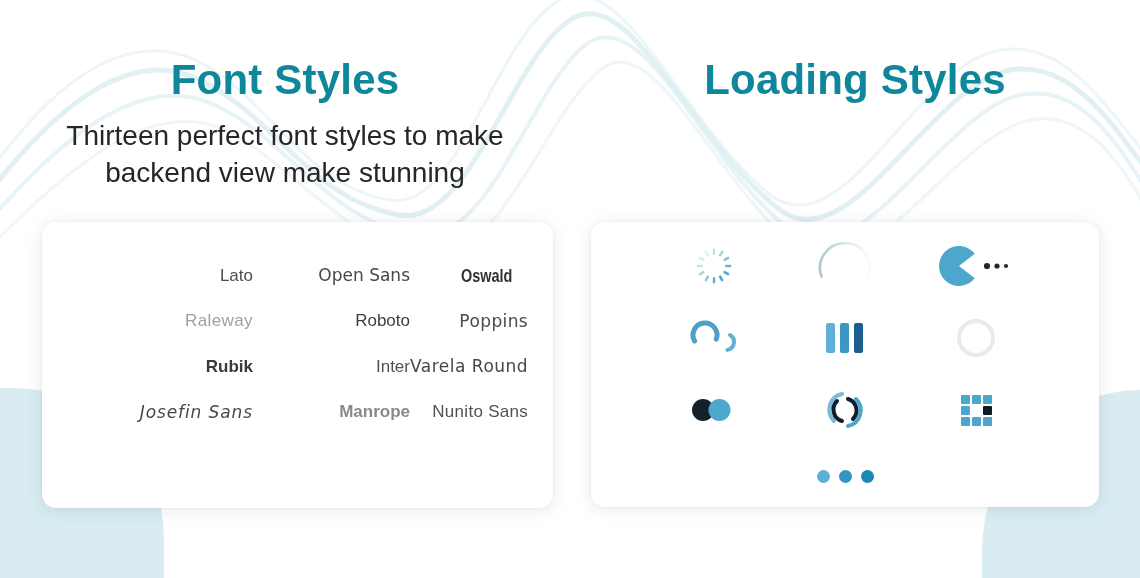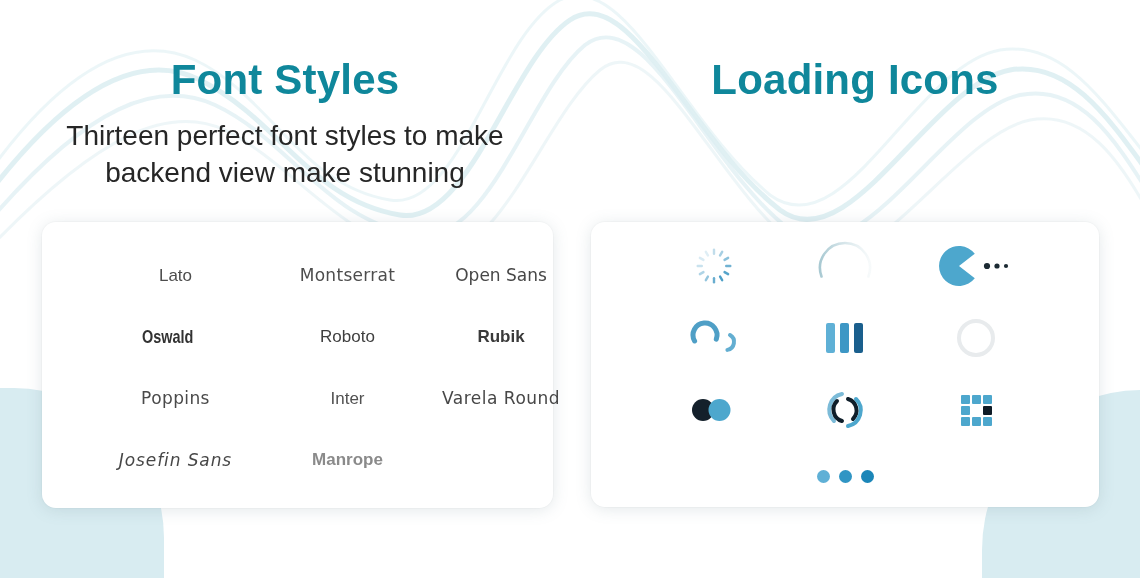--- a/index.html
+++ b/index.html
@@ -20,21 +20,21 @@
   .sec-sub span{display:block;}
 
   
   .card{position:absolute;top:222px;background:#fff;border-radius:14px;z-index:2;
         box-shadow:0 2px 16px rgba(100,130,140,.18), 0 0 0 1px rgba(0,0,0,.02);}
   .card-fonts{left:42px;width:511px;height:286px;}
   .card-loaders{left:591px;width:508px;height:285px;}
 
   
   .font-grid{display:grid;grid-template-columns:155px 157px auto;grid-auto-rows:45.5px;
-             align-items:center;padding:31px 30px 0 56px;text-align:center;gap:16px;}
+             align-items:center;padding:31px 30px 0 56px;text-align:right;}
   .font-item{font-size:17px;color:#4a4a4a;white-space:nowrap;}
   .f-lato{font-family:"Liberation Sans",sans-serif;color:#4d4d4d;}
   .f-montserrat{font-family:"DejaVu Sans",sans-serif;letter-spacing:.3px;color:#4d4d4d;}
   .f-opensans{font-family:"DejaVu Sans",sans-serif;color:#474747;}
   .f-oswald{font-family:"Liberation Sans",sans-serif;font-weight:700;color:#323232;
             display:inline-block;transform:scaleX(.76);transform-origin:left center;font-size:19px;}
   .f-raleway{font-family:"Liberation Sans",sans-serif;color:#9f9f9f;letter-spacing:.4px;}
   .f-roboto{font-family:"Liberation Sans",sans-serif;color:#3f3f3f;}
   .f-poppins{font-family:"DejaVu Sans",sans-serif;letter-spacing:.4px;color:#4a4a4a;}
   .f-rubik{font-family:"Liberation Sans",sans-serif;font-weight:600;color:#3a3a3a;}
@@ -79,35 +79,36 @@
     <h2 class="sec-title">Font Styles</h2>
     <div class="sec-sub">
       <span>Thirteen perfect font styles to make</span>
       <span>backend view make stunning</span>
     </div>
   </div>
 
   <div class="card card-fonts">
     <div class="font-grid">
       <div class="font-item"><span class="f-lato">Lato</span></div>
-      <div class="font-item"><span class="f-montserrat">Montserrat</span></div>
       <div class="font-item"><span class="f-opensans">Open Sans</span></div>
       <div class="font-item"><span class="f-oswald">Oswald</span></div>
+      <div class="font-item"><span class="f-raleway">Raleway</span></div>
       <div class="font-item"><span class="f-roboto">Roboto</span></div>
+      <div class="font-item"><span class="f-poppins">Poppins</span></div>
       <div class="font-item"><span class="f-rubik">Rubik</span></div>
-      <div class="font-item"><span class="f-poppins">Poppins</span></div>
       <div class="font-item"><span class="f-inter">Inter</span></div>
       <div class="font-item"><span class="f-varela">Varela Round</span></div>
       <div class="font-item"><span class="f-josefin">Josefin Sans</span></div>
       <div class="font-item"><span class="f-manrope">Manrope</span></div>
+      <div class="font-item"><span class="f-nunito">Nunito Sans</span></div>
     </div>
   </div>
 
   <div class="col col-right">
-    <h2 class="sec-title">Loading Icons</h2>
+    <h2 class="sec-title">Loading Styles</h2>
   </div>
 
   <div class="card card-loaders">
     <div class="loader-grid">
 
       <div class="loader-cell">
         <svg width="44" height="44" viewBox="0 0 44 44">
           <g fill="#4d9fc7">
             <rect x="20.8" y="4.5" width="2.4" height="6.5" rx="1.2" opacity=".35"></rect>
             <rect x="20.8" y="4.5" width="2.4" height="6.5" rx="1.2" opacity=".5" transform="rotate(30 22 22)"></rect>

